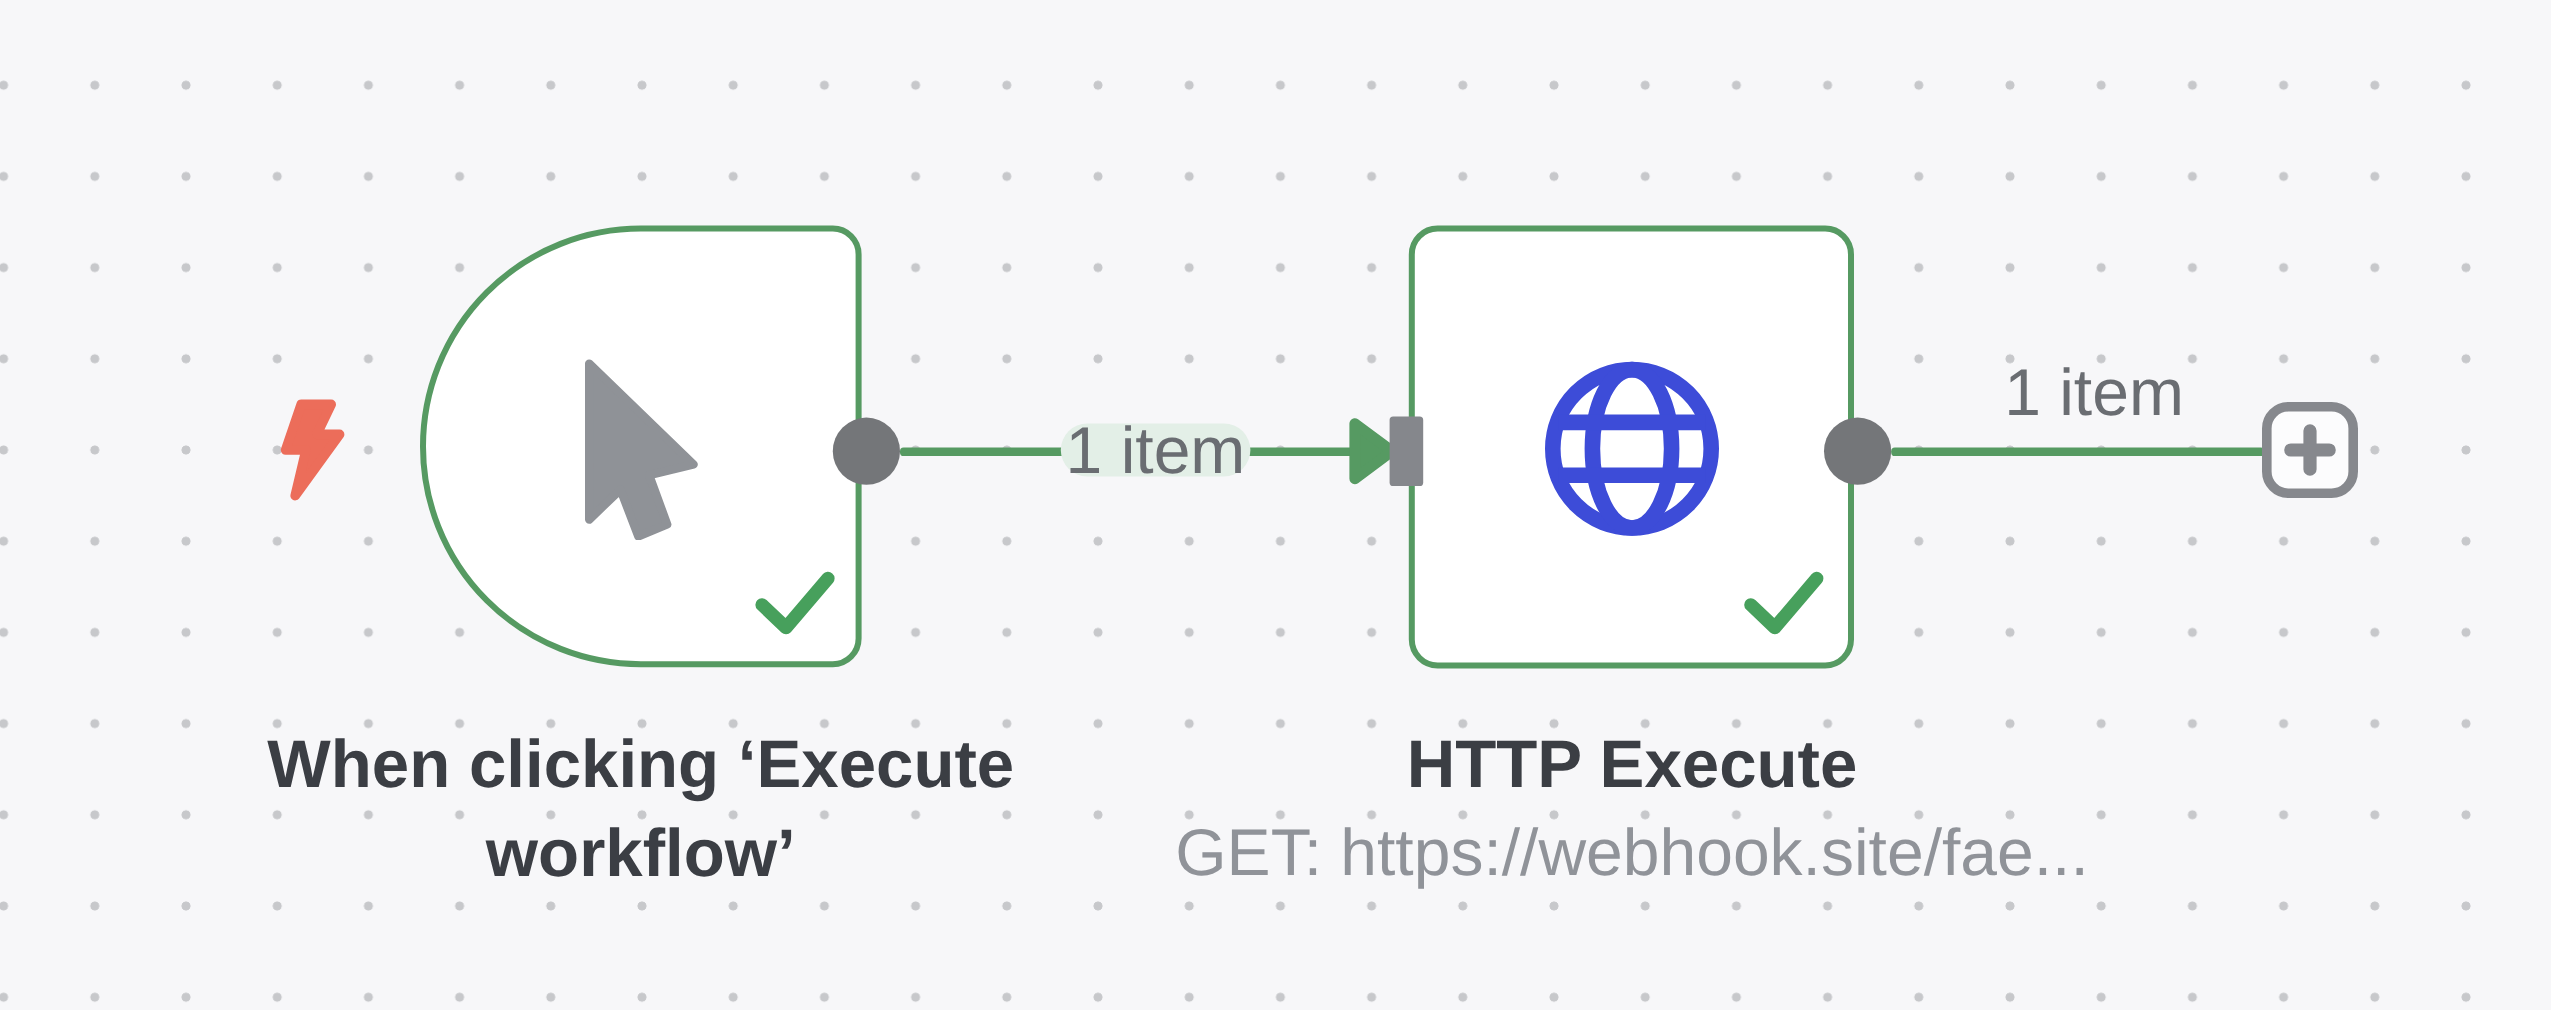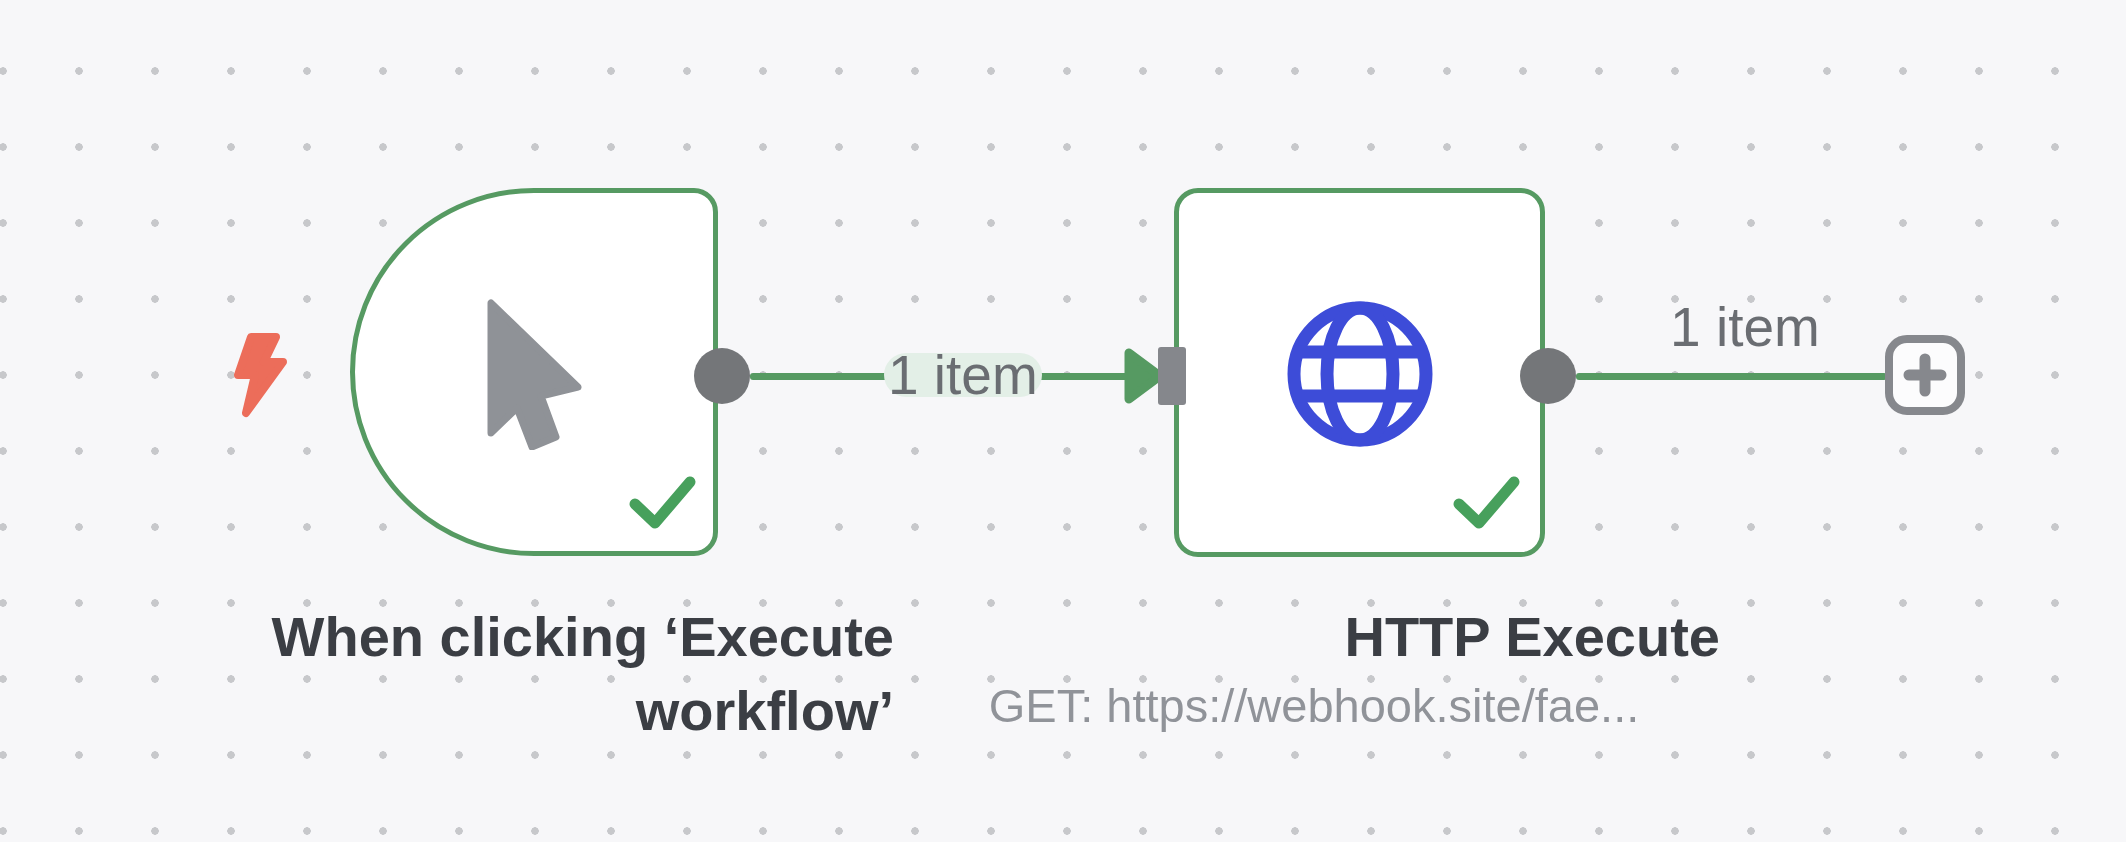--- a/index.html
+++ b/index.html
@@ -56,28 +56,28 @@
     left:884px;top:353px;height:44px;min-width:136px;
     display:flex;align-items:center;justify-content:center;
     background:#e3efe7;border-radius:22px;padding:0 4px;
   }
   .label-float{
     left:1645px;top:300px;width:200px;text-align:center;
   }
 
   
   .node-title{
-    position:absolute;text-align:right;
+    position:absolute;text-align:center;
     color:#3b3e44;font-size:56px;line-height:74px;font-weight:600;
   }
   .title-trigger{left:174px;top:600px;width:720px;}
   .title-http{left:1000px;top:600px;width:720px;}
   .node-subtitle{
-    position:absolute;left:884px;top:680px;width:860px;text-align:center;
-    color:#909399;font-size:47px;line-height:1.1;font-weight:400;white-space:nowrap;
+    position:absolute;left:930px;top:680px;width:860px;text-align:center;
+    color:#909399;font-size:55px;line-height:1.1;font-weight:400;white-space:nowrap;
   }
 
   
   .add-btn{
     position:absolute;left:1885px;top:335px;width:80px;height:80px;
     box-sizing:border-box;
     background:#fcfcfd;border:8px solid #86888d;border-radius:22px;
     display:flex;align-items:center;justify-content:center;
     cursor:pointer;
   }

